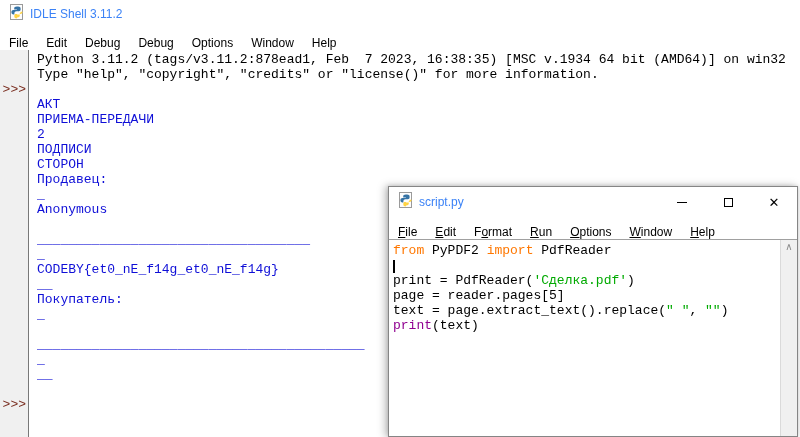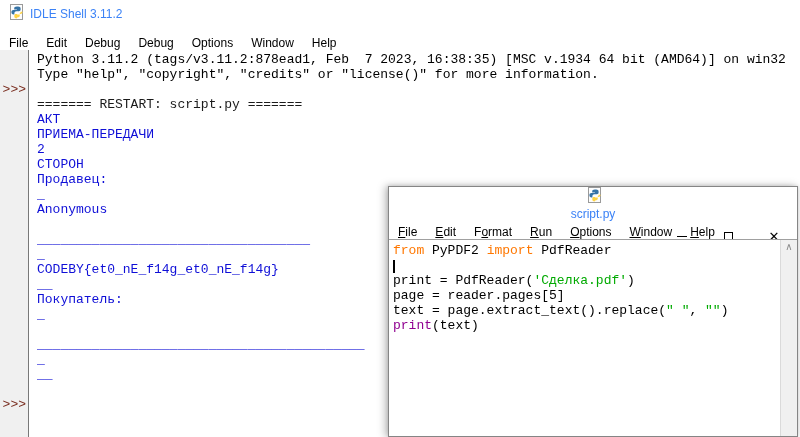--- a/index.html
+++ b/index.html
@@ -29,21 +29,21 @@
                 padding:2px 0 4px 7px; background:#fff; }
   .shell-line { font-family:"Liberation Mono","DejaVu Sans Mono",monospace;
                 font-size:13px; line-height:15px; height:15px; white-space:pre; }
   .tag-normal  { color:#000; }
   .tag-stdout  { color:var(--stdout,#0000e0); }
   .tag-restart { color:var(--restart,#000); }
 
   
   #editor { left:388px; top:186px; width:410px; height:251px;
             border:1px solid #858585; box-shadow:-3px 0 8px rgba(0,0,0,.25), 0 0 4px rgba(0,0,0,.15); }
-  #editor .titlebar { height:30px;flex-direction:column; }
+  #editor .titlebar { height:30px; }
   #editor .menubar { height:22px; }
   .caption-buttons { margin-left:auto; display:flex; height:30px; }
   .caption-btn { width:46px; height:30px; display:flex; align-items:center;
                  justify-content:center; cursor:default; }
   .glyph-min { width:10px; height:1px; background:#000; display:block; }
   .glyph-max { width:9px; height:9px; border:1px solid #000; display:block; }
   .glyph-close { font-size:13px; color:#000;
                  font-family:"DejaVu Sans", sans-serif; line-height:13px; }
 
   #code-wrap { position:absolute; top:52px; left:0; right:0; bottom:0;
@@ -88,24 +88,24 @@
     </div>
   <div id="shell-body">
     <div id="shell-gutter">
         <span class="gutter-prompt" style="top: 32px;">&gt;&gt;&gt;</span>
         <span class="gutter-prompt" style="top: 347px;">&gt;&gt;&gt;</span>
       </div>
     <div id="shell-text">
         <div class="shell-line tag-normal">Python 3.11.2 (tags/v3.11.2:878ead1, Feb  7 2023, 16:38:35) [MSC v.1934 64 bit (AMD64)] on win32</div>
         <div class="shell-line tag-normal">Type "help", "copyright", "credits" or "license()" for more information.</div>
         <div class="shell-line tag-normal"> </div>
-        <div class="shell-line tag-restart">======= RESTART: script.py =======</div>
         <div class="shell-line tag-stdout">АКТ</div>
         <div class="shell-line tag-stdout">ПРИЕМА-ПЕРЕДАЧИ</div>
         <div class="shell-line tag-stdout">2</div>
+        <div class="shell-line tag-stdout">ПОДПИСИ</div>
         <div class="shell-line tag-stdout">СТОРОН</div>
         <div class="shell-line tag-stdout">Продавец:</div>
         <div class="shell-line tag-stdout">_</div>
         <div class="shell-line tag-stdout">Anonymous</div>
         <div class="shell-line tag-stdout"> </div>
         <div class="shell-line tag-stdout">___________________________________</div>
         <div class="shell-line tag-stdout">_</div>
         <div class="shell-line tag-stdout">CODEBY{et0_nE_f14g_et0_nE_f14g}</div>
         <div class="shell-line tag-stdout">__</div>
         <div class="shell-line tag-stdout">Покупатель:</div>

